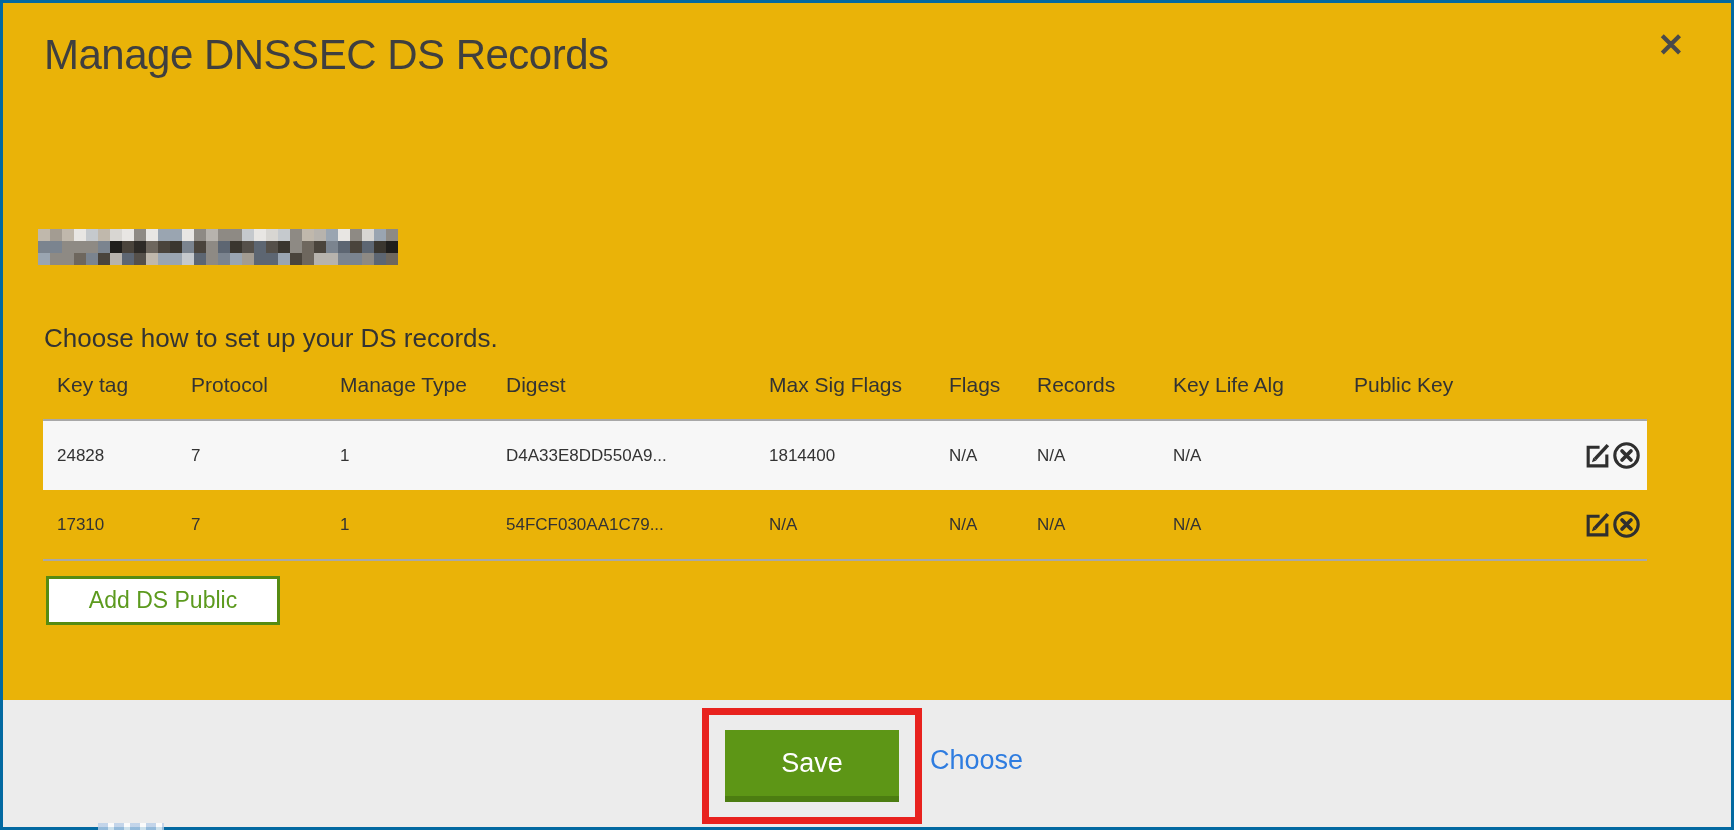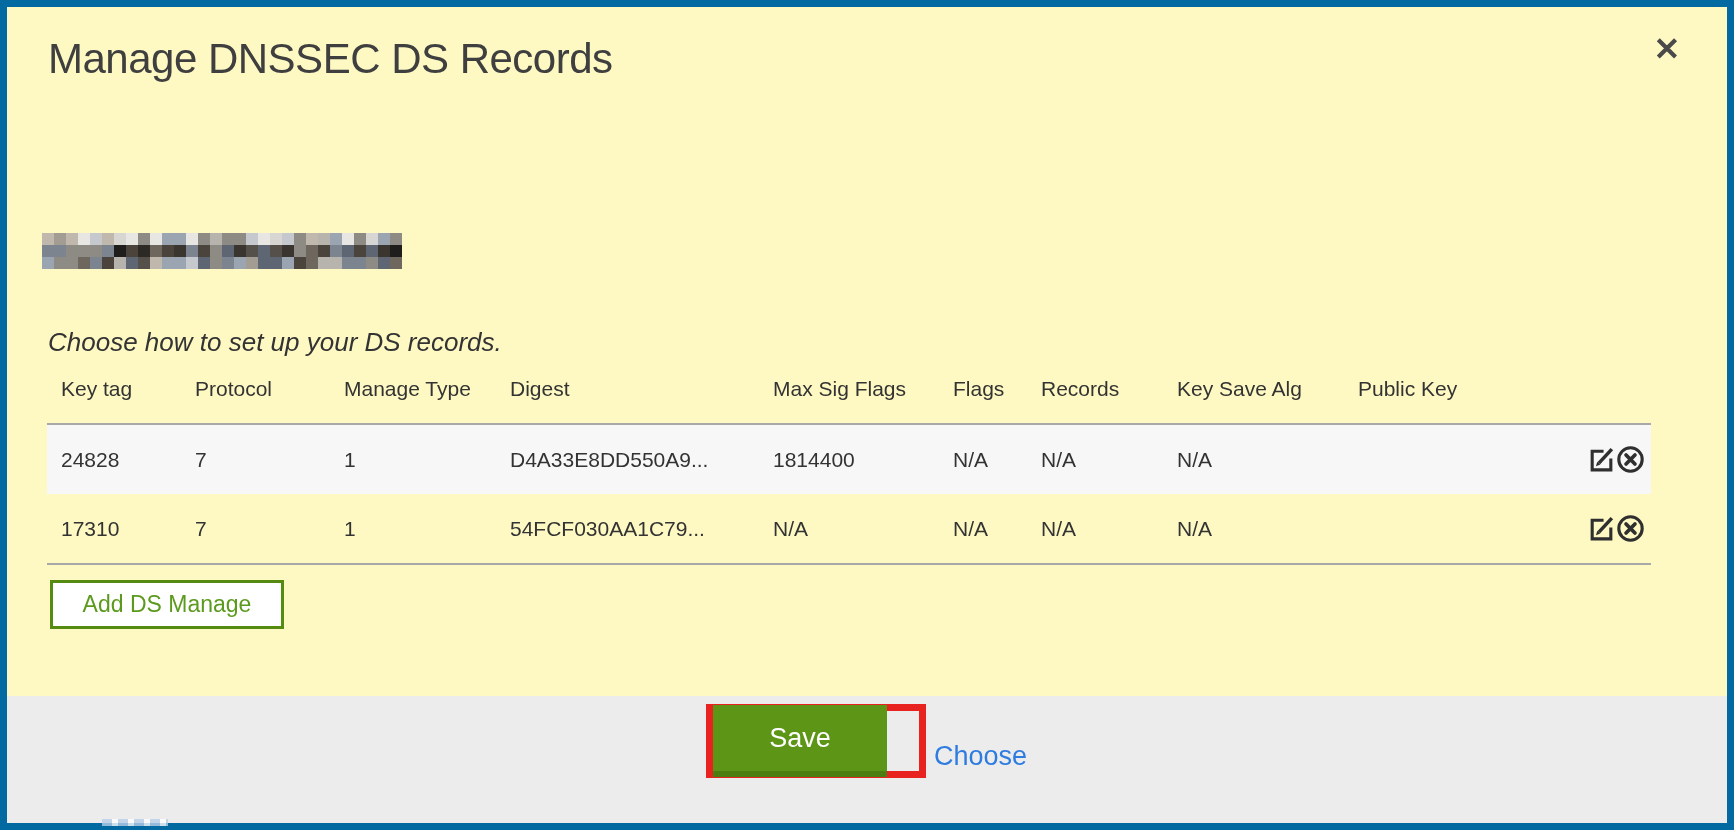--- a/index.html
+++ b/index.html
@@ -1,55 +1,55 @@
 <!DOCTYPE html>
 <html><head>
 <meta charset="utf-8">
 <style>
   * { margin:0; padding:0; box-sizing:border-box; }
   html,body { width:1734px; height:830px; overflow:hidden; background:#fff;
               font-family:"Liberation Sans","DejaVu Sans",sans-serif; }
-  .modal { position:fixed; inset:0; border:7px solid #0369a1; background:#fef9c3; }
+  .modal { position:fixed; inset:0; border:3px solid #0369a1; background:#eab308; }
 
   .title { position:absolute; left:41px; top:28px; font-size:42px; font-weight:300;
            color:#3f3f3f; letter-spacing:-0.5px; }
   .close-btn { position:absolute; right:38px; top:20px; width:44px; height:44px;
                border:none; background:transparent; font-size:32px; font-weight:700;
                color:#4a4a4a; cursor:pointer; line-height:44px; text-align:center; }
 
   .mosaic { position:absolute; left:35px; top:226px; width:360px; height:36px;
             display:grid; grid-template-columns:repeat(30,12px); grid-auto-rows:12px;
             overflow:hidden; }
   .mosaic i { display:block; }
 
-  .instruction { position:absolute; left:41px; top:320px; font-size:26px; color:#333;font-style:italic; }
+  .instruction { position:absolute; left:41px; top:320px; font-size:26px; color:#333; }
 
   .ds-table { position:absolute; left:40px; top:358px; width:1604px;
               border-collapse:collapse; table-layout:fixed; }
   .ds-table thead th { text-align:left; font-weight:400; font-size:21px; color:#333;
                        padding:12px 4px 22px 14px; white-space:nowrap; overflow:hidden; }
   .ds-table tbody { border-top:2px solid #a8a8a8; border-bottom:2px solid #a8a8a8; }
   .ds-table tbody tr { height:70px; }
   .ds-table tbody tr.striped { background:#f7f7f7; }
-  .ds-table td { font-size:21px; color:#333; padding-left:14px; white-space:nowrap;
+  .ds-table td { font-size:17px; color:#333; padding-left:14px; white-space:nowrap;
                  overflow:hidden; }
   .ds-table td.actions { text-align:right; padding-right:6px; padding-left:0; }
   .icon-btn { border:none; background:transparent; padding:0; cursor:pointer;
               vertical-align:middle; line-height:0; }
 
   .add-btn { position:absolute; left:43px; top:573px; width:234px; height:49px;
              background:#ffffff; border:3px solid #568b12; color:#5c9a1e;
              font-size:23px; cursor:pointer;
              font-family:"Liberation Sans","DejaVu Sans",sans-serif; }
 
   .footer { position:absolute; left:0; right:0; bottom:0; height:127px; background:#ececec; }
 
-  .annotation-rect { position:absolute; left:699px; top:8px; width:220px; height:74px;
+  .annotation-rect { position:absolute; left:699px; top:8px; width:220px; height:116px;
                      border:7px solid #e8221e; display:flex; align-items:center;
-                     justify-content:flex-start; pointer-events:none; }
+                     justify-content:center; pointer-events:none; }
   .save-btn { width:174px; height:72px; background:#5d9616; border:none;
               border-bottom:6px solid #4c7d11; color:#ffffff; font-size:27px;
               cursor:pointer; pointer-events:auto;
               font-family:"Liberation Sans","DejaVu Sans",sans-serif; }
   .cancel-link { position:absolute; left:927px; top:45px; font-size:27px;
                  color:#2e7ce0; text-decoration:none; cursor:pointer; }
 
   .behind-fragment { position:absolute; left:95px; bottom:-3px; width:66px; height:7px;
                      background:repeating-linear-gradient(90deg,#b9cfe9 0 10px,#ffffff 10px 16px);
                      opacity:.8; }
@@ -173,21 +173,21 @@
     </colgroup>
     <thead>
       <tr>
         <th>Key tag</th>
         <th>Protocol</th>
         <th>Manage Type</th>
         <th>Digest</th>
         <th>Max Sig Flags</th>
         <th>Flags</th>
         <th>Records</th>
-        <th>Key Save Alg</th>
+        <th>Key Life Alg</th>
         <th>Public Key</th>
         <th></th>
       </tr>
     </thead>
     <tbody>
       <tr class="striped">
         <td>24828</td>
         <td>7</td>
         <td>1</td>
         <td>D4A33E8DD550A9...</td>
@@ -224,21 +224,21 @@
                   <path d="M8.6 20.4 l1.4 -4.2 2.9 2.7 z" fill="#2f2f2f"></path>
                 </svg></span></button><button class="icon-btn"><span><svg width="29" height="29" viewBox="0 0 28 28">
                   <circle cx="14" cy="14" r="11.3" fill="none" stroke="#2f2f2f" stroke-width="3"></circle>
                   <path d="M9.7 9.7 L18.3 18.3 M18.3 9.7 L9.7 18.3" stroke="#2f2f2f" stroke-width="3.6" stroke-linecap="round"></path>
                 </svg></span></button>
         </td>
       </tr>
     </tbody>
   </table>
 
-  <button class="add-btn">Add DS Manage</button>
+  <button class="add-btn">Add DS Public</button>
 
   <div class="footer">
     <div class="annotation-rect">
       <button class="save-btn">Save</button>
     </div>
     <a class="cancel-link">Choose</a>
     <div class="behind-fragment"></div>
   </div>
 
 </div>

